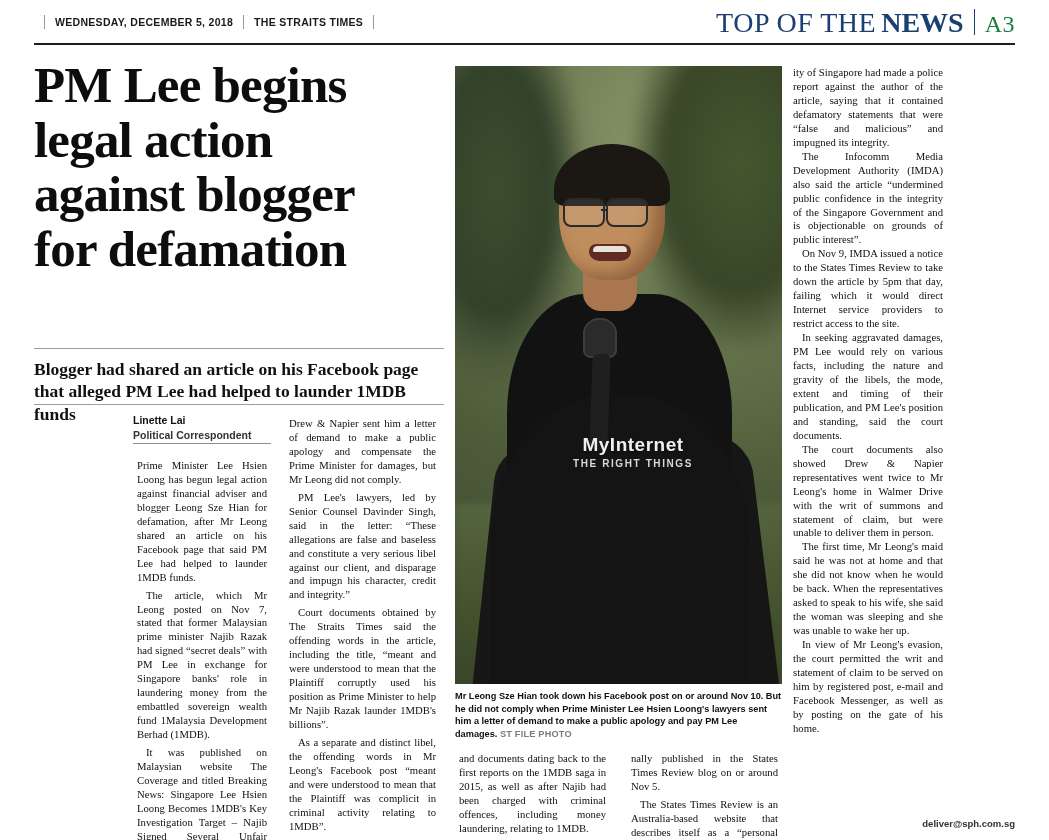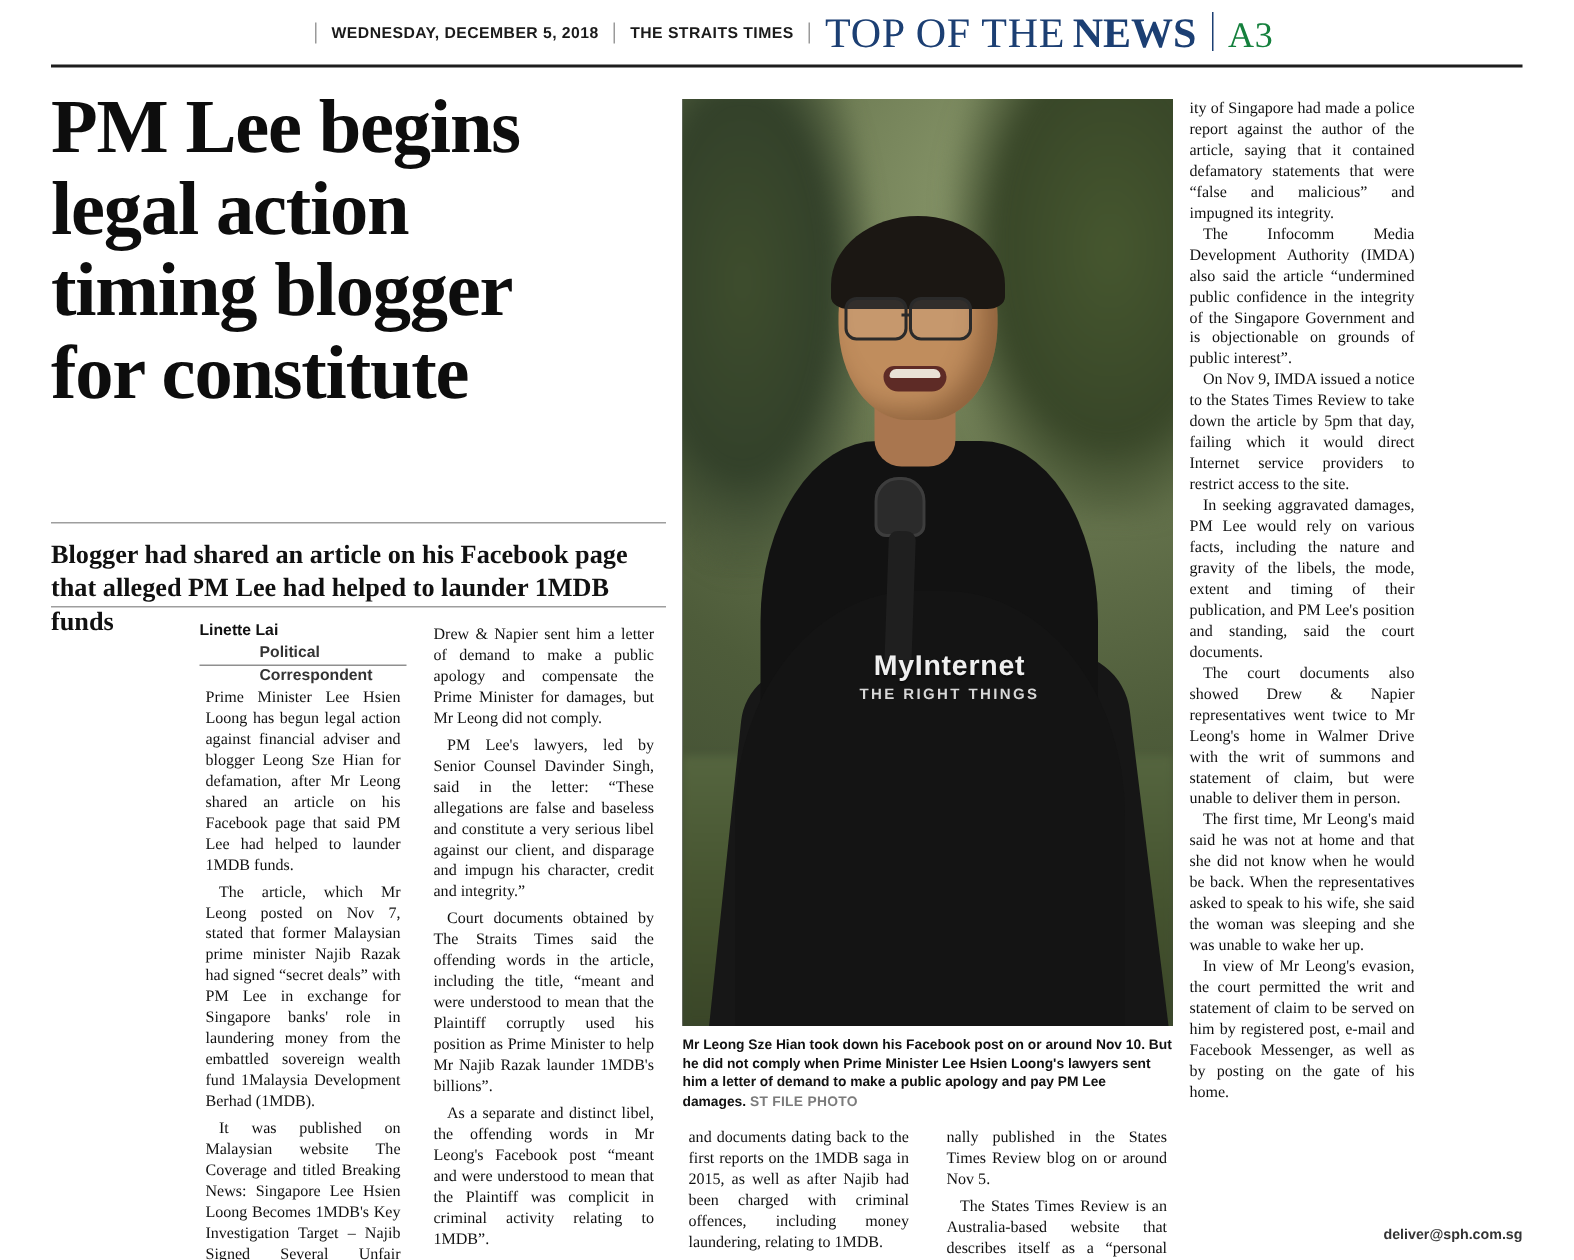--- a/index.html
+++ b/index.html
@@ -17,21 +17,21 @@
   }
 
   
   .masthead {
     position: absolute;
     top: 0; left: 0;
     width: 1049px;
     height: 44px;
     display: flex;
     align-items: center;
-    justify-content: center;
+    justify-content: space-between;
     padding: 0 34px;
     box-sizing: border-box;
   }
   .masthead-left {
     display: flex;
     align-items: center;
     font-family: "Liberation Sans", sans-serif;
     font-size: 10.5px;
     letter-spacing: 0.4px;
     color: #1a1a1a;
@@ -134,21 +134,21 @@
     position: absolute;
     top: 413px;
     left: 133px;
     width: 140px;
     font-family: "Liberation Sans", sans-serif;
     font-size: 10.5px;
     line-height: 1.45;
     font-weight: 700;
     color: #111;
   }
-  .byline .role { color: #333; margin-left: 40px; }
+  .byline .role { color: #333; }
   .byline-rule {
     position: absolute;
     top: 443px; left: 133px;
     width: 138px; height: 1px;
     background: #8f8f8f;
   }
 
   
   .col {
     position: absolute;
@@ -351,22 +351,22 @@
     <span class="news-word">NEWS</span>
     <span class="page-sep"></span>
     <span class="page-num">A3</span>
   </div>
 </div>
 <div class="masthead-rule"></div>
 
 <div class="headline">
   <div>PM Lee begins</div>
   <div>legal action</div>
-  <div>timing blogger</div>
-  <div>for constitute</div>
+  <div>against blogger</div>
+  <div>for defamation</div>
 </div>
 <div class="headline-rule"></div>
 
 <div class="standfirst">Blogger had shared an article on his Facebook page that alleged PM Lee had helped to launder 1MDB funds</div>
 <div class="standfirst-rule"></div>
 
 <div class="byline">
   <div>Linette Lai</div>
   <div class="role">Political Correspondent</div>
 </div>

